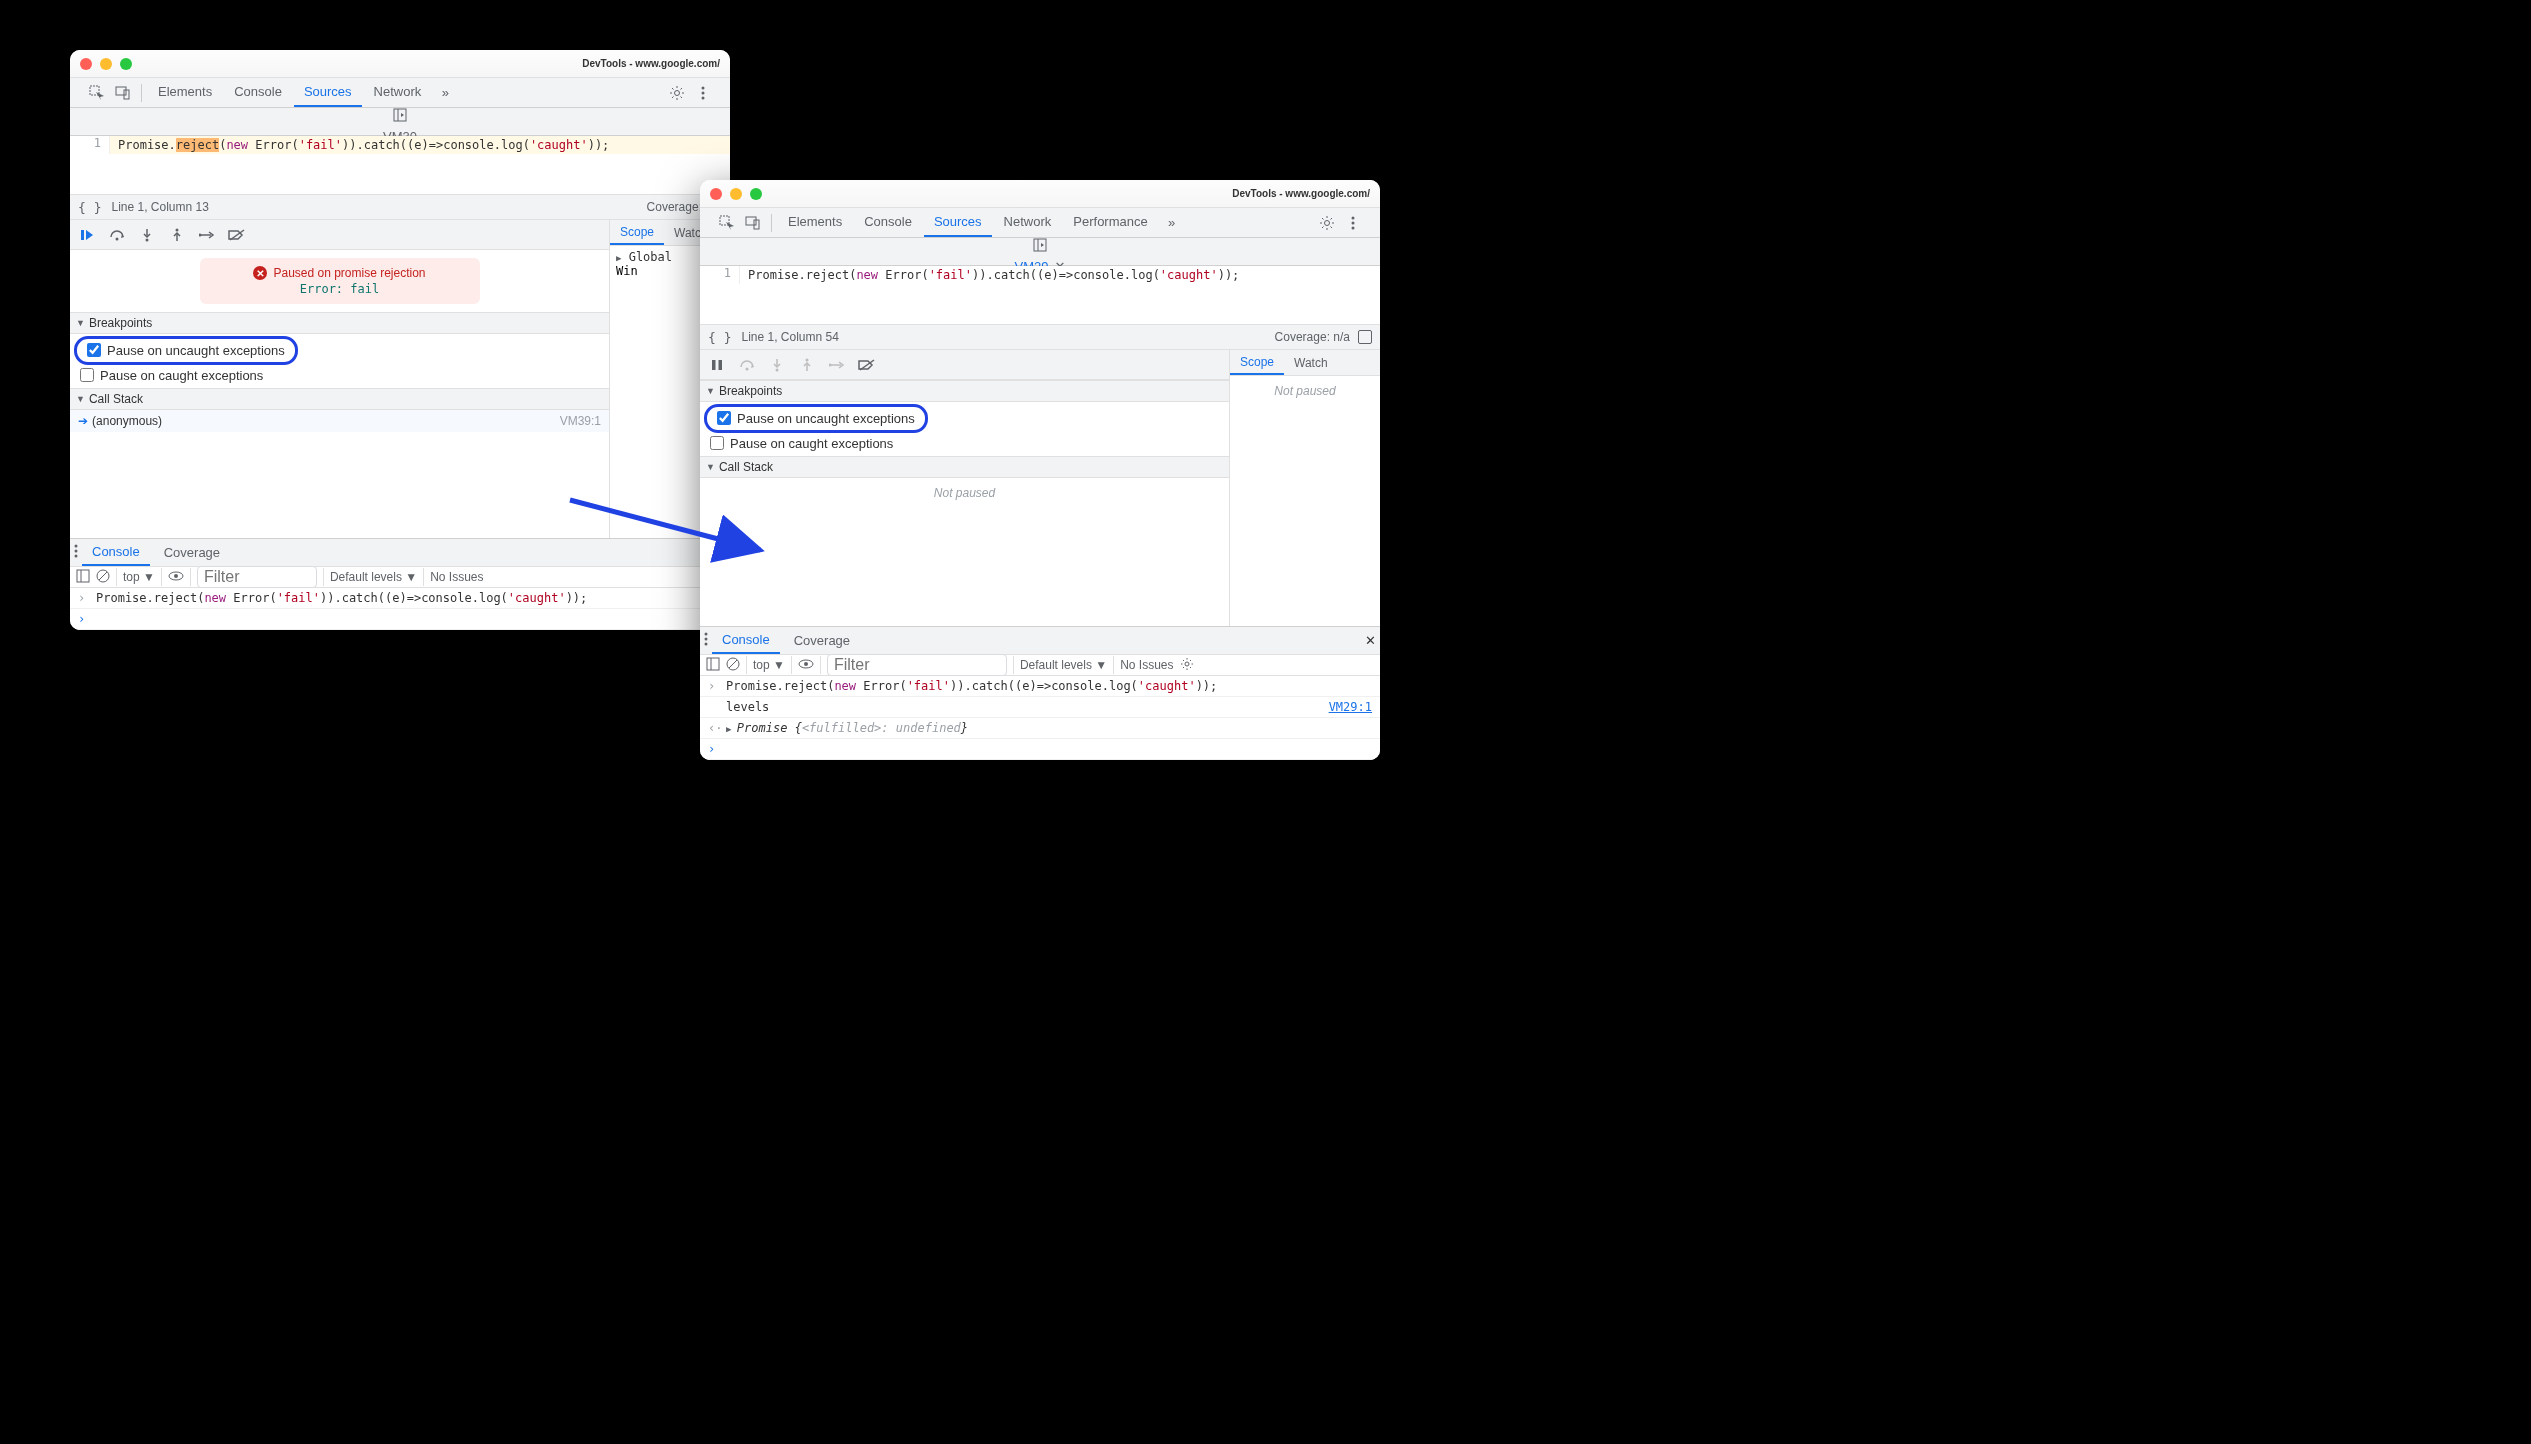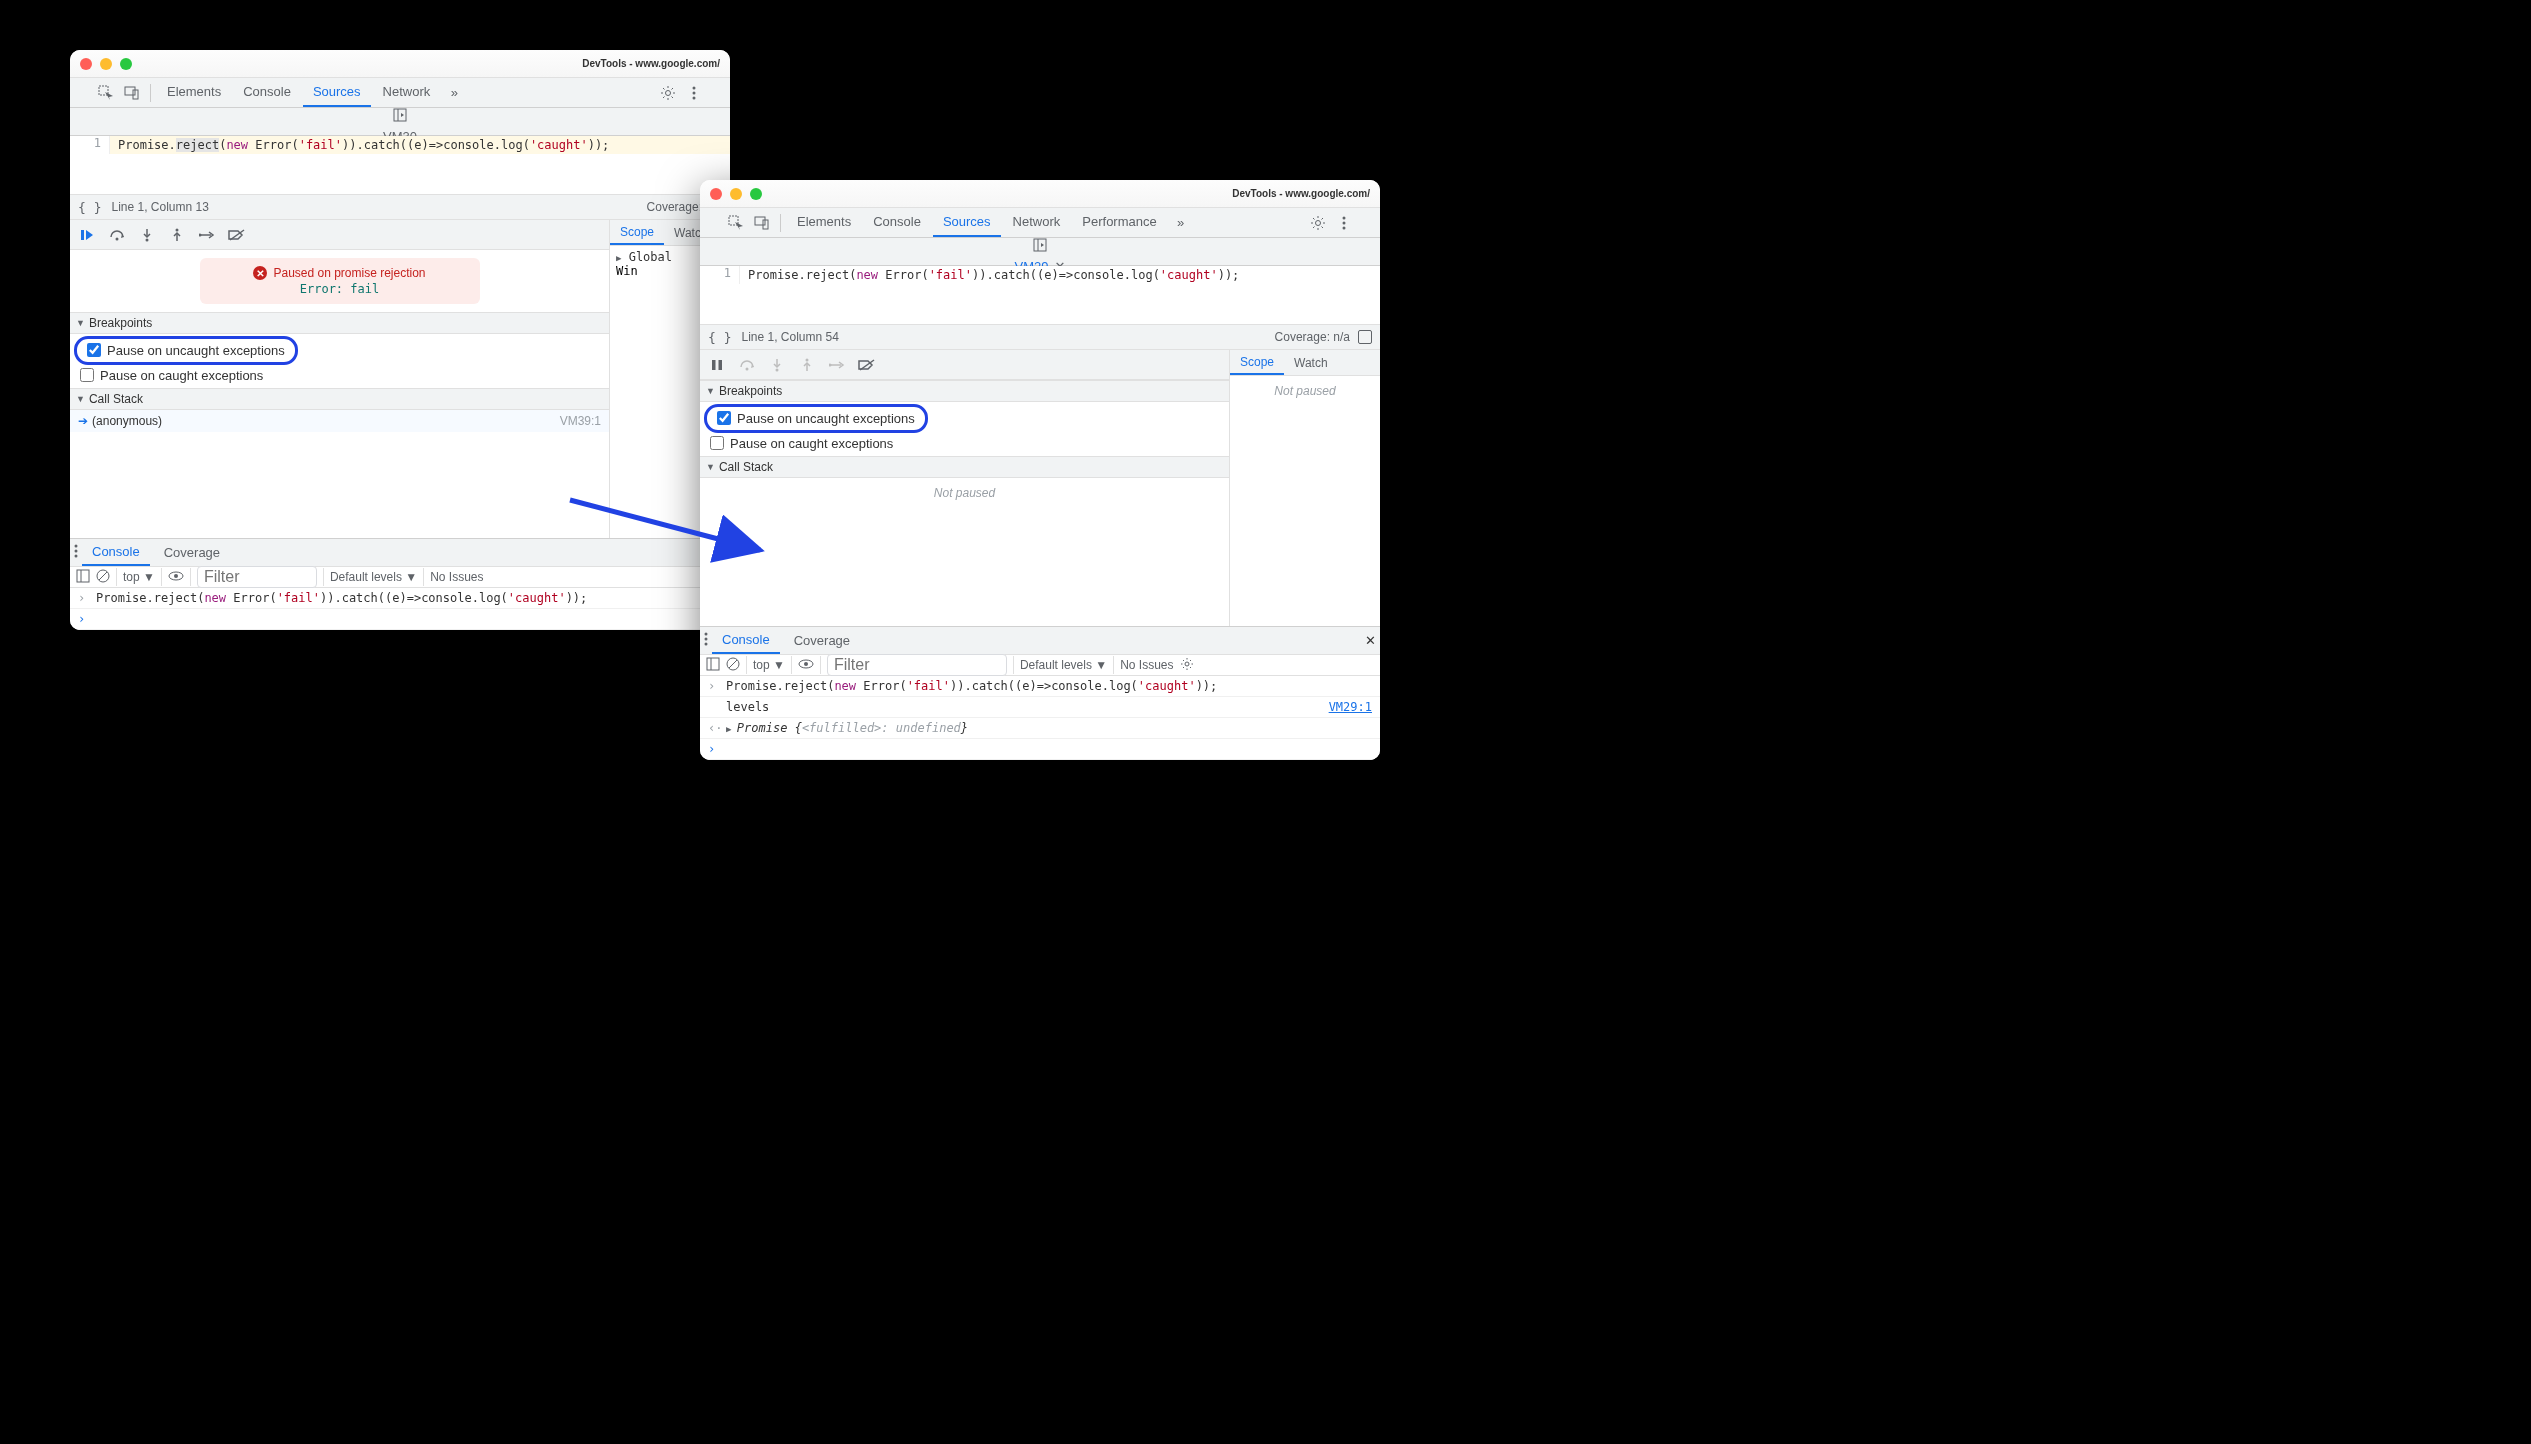--- a/index.html
+++ b/index.html
@@ -34,21 +34,21 @@
   .tl { width: 12px; height: 12px; border-radius: 50%; }
   .tl-red { background: #ff5f57; }
   .tl-yellow { background: #febc2e; }
   .tl-green { background: #28c840; }
   .title-text { flex: 1; text-align: right; font-weight: 600; font-size: 10px; color: #333; }
   .toolbar {
     display: flex;
     align-items: center;
     border-bottom: 1px solid #d0d0d0;
     background: #f1f3f4;
-    padding: 0 24px;
+    padding: 0 15px;
     height: 30px;
     gap: 2px;
   }
   .toolbar .tab {
     padding: 0 10px;
     height: 100%;
     display: flex;
     align-items: center;
     cursor: pointer;
     color: #5f6368;
@@ -82,21 +82,21 @@
     font-family: Menlo, Consolas, monospace;
     font-size: 12px;
     background: #fff;
   }
   .gutter { width: 40px; text-align: right; padding-right: 8px; color: #9aa0a6; background: #fff; border-right: 1px solid #eee; }
   .code-line { padding: 2px 8px; white-space: pre; flex: 1; }
   .tok-kw { color: #9a1d7d; }
   .tok-str { color: #b00020; }
   .tok-id { color: #333; }
   .tok-fn { color: #333; }
-  .tok-sel { background: #e5e5e5; margin-top: 15px; }
+  .tok-sel { background: #fdba74; margin-top: 15px; }
   .code-area { background: #fff; flex: 0 0 auto; }
   .statusbar {
     display: flex; align-items: center; justify-content: space-between;
     border-top: 1px solid #e0e0e0;
     border-bottom: 1px solid #e0e0e0;
     background: #f1f3f4;
     height: 26px; padding: 0 8px;
     font-size: 12px; color: #5f6368;
   }
   .statusbar .braces { font-family: Menlo, monospace; font-size: 13px; }

